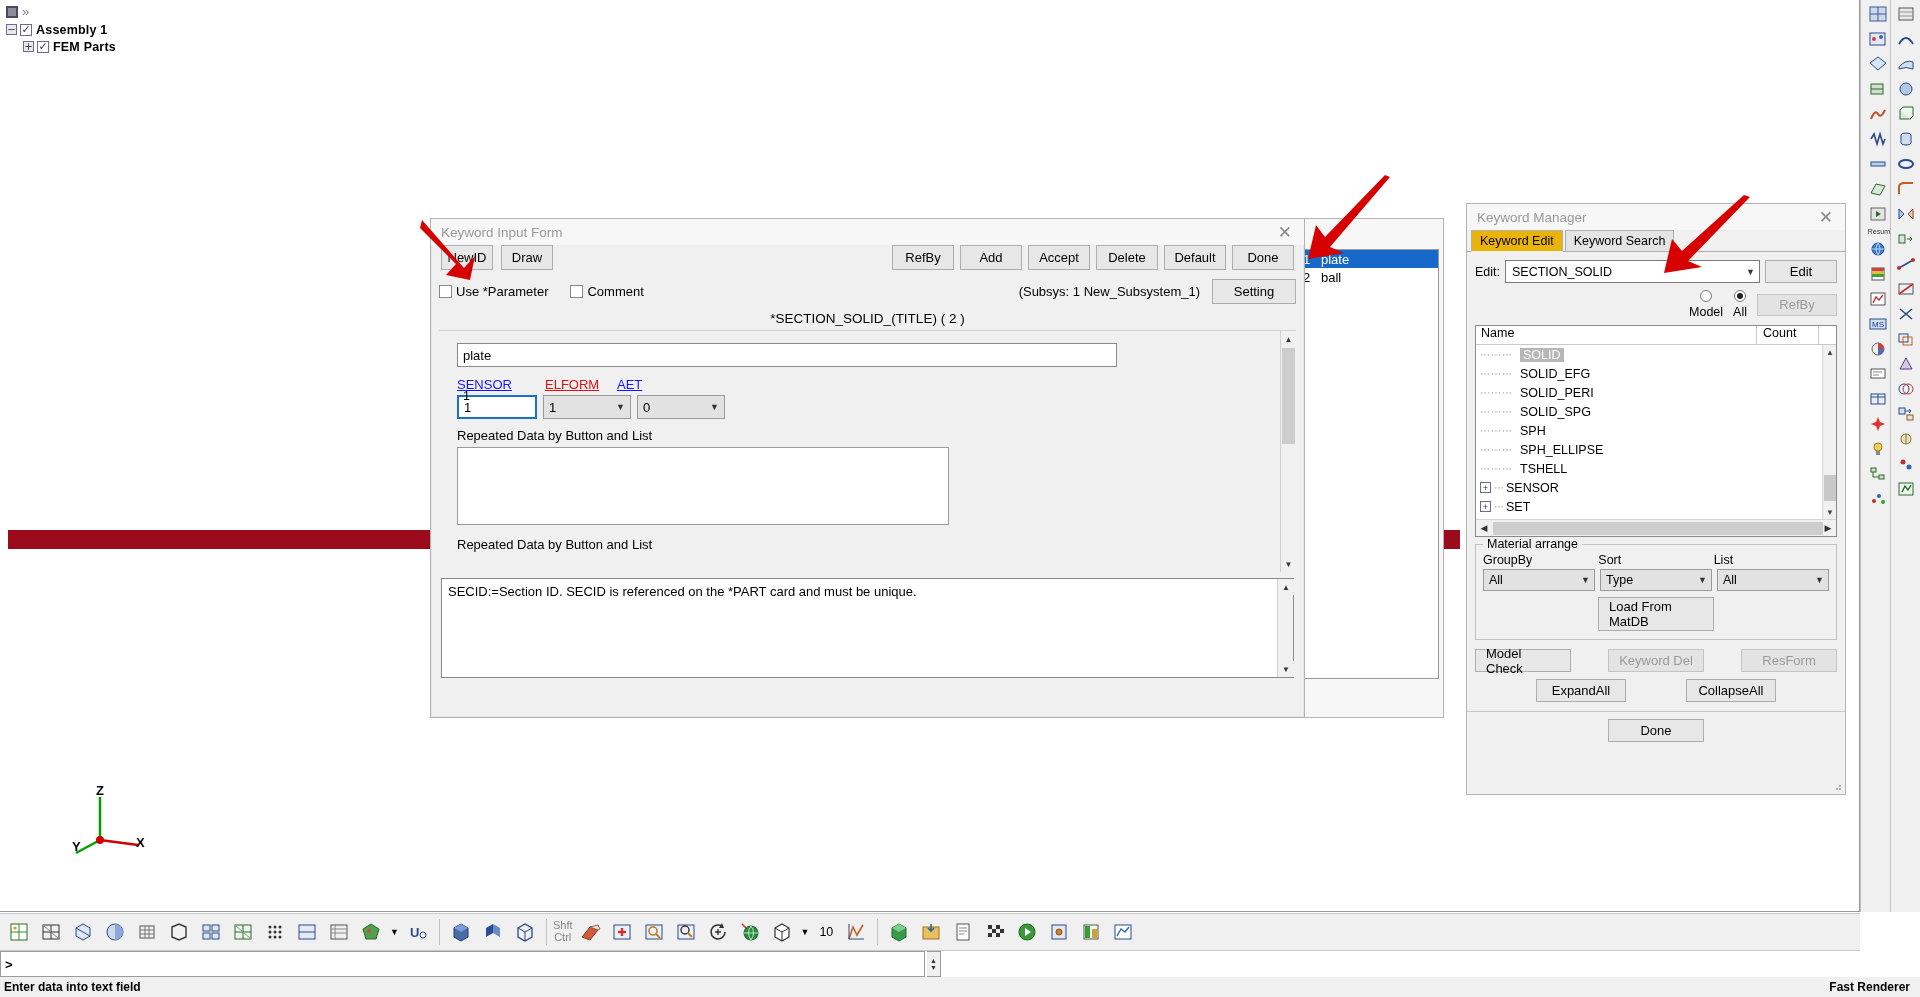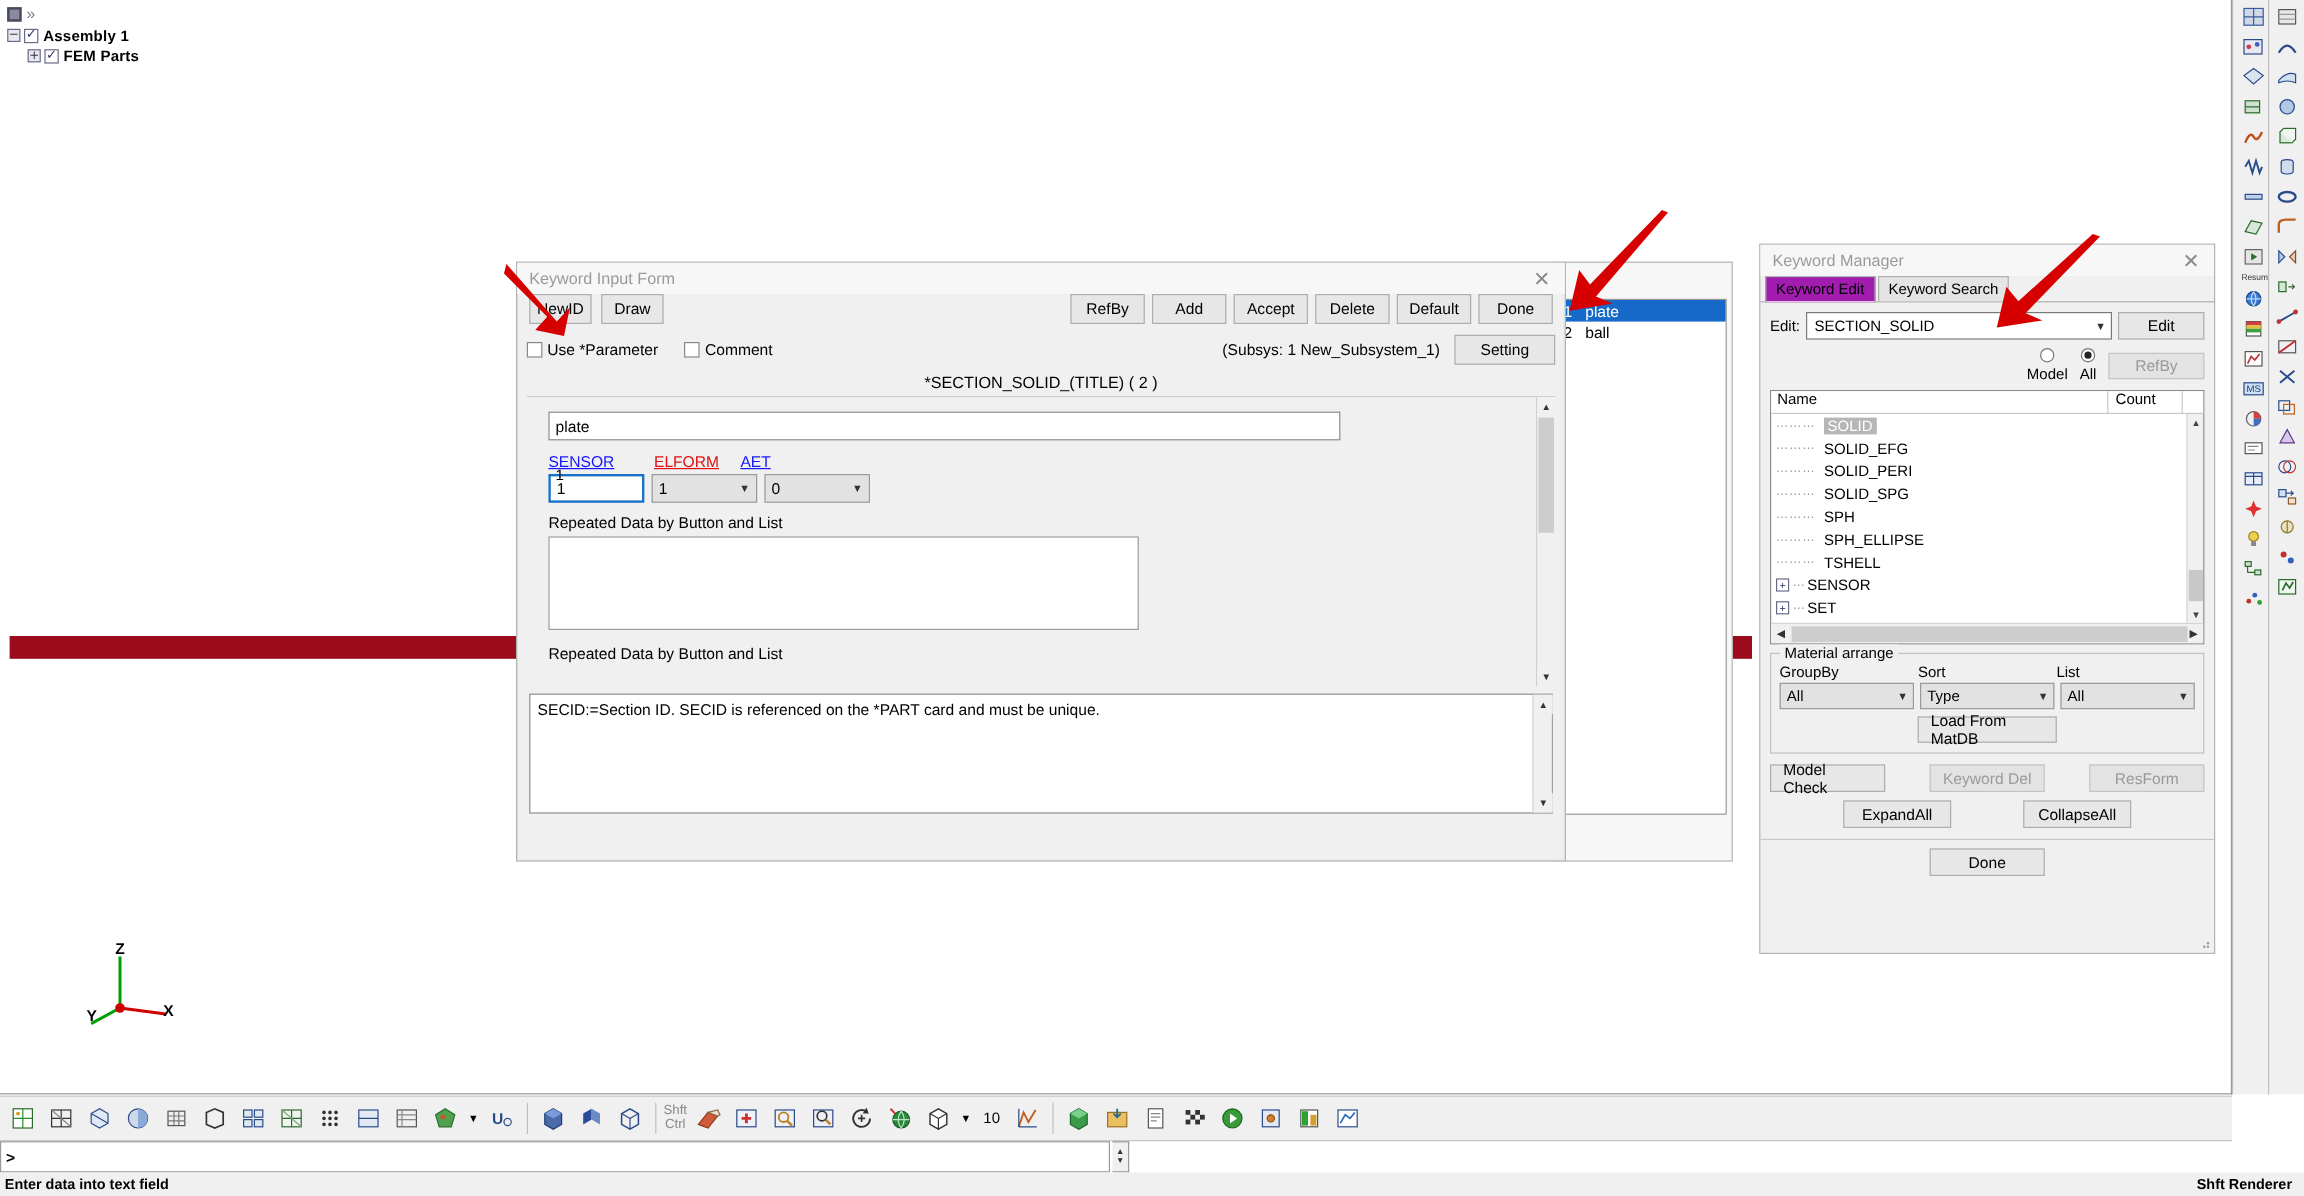--- a/index.html
+++ b/index.html
@@ -185,21 +185,21 @@
   .idnum { width: 18px; }
 
   
   #kmgr { left: 1466px; top: 203px; width: 380px; height: 592px; border: 1px solid #b4b4b4; }
   .km-body { padding: 0 8px 8px 8px; }
   .tabs { display: flex; align-items: flex-end; height: 22px; border-bottom: 1px solid #b0b0b0; margin: 0 -8px; padding: 0 4px; }
   .tab {
     font-size: 12.5px; padding: 3px 8px; border: 1px solid #b0b0b0; border-bottom: none;
     background: #e4e4e4; color: #000; margin-right: 2px;
   }
-  .tab.active { background: #a21caf; border-bottom: 1px solid #f0f0f0; margin-bottom: -1px; }
+  .tab.active { background: #eab308; border-bottom: 1px solid #f0f0f0; margin-bottom: -1px; }
   .km-editrow { display: flex; align-items: center; gap: 5px; margin-top: 8px; }
   .km-editlabel { font-size: 12.5px; }
   .km-combo {
     flex: 1; height: 23px; background: #fff; border: 1px solid #7a7a7a;
     display: flex; align-items: center; justify-content: space-between; padding: 0 4px 0 6px; font-size: 12.5px;
   }
   .km-editbtn { width: 72px; height: 23px; }
   .km-radiorow { display: flex; align-items: center; justify-content: flex-end; gap: 10px; margin-top: 7px; }
   .radio { display: inline-flex; align-items: center; gap: 3px; font-size: 12.5px; flex-direction: column; }
   .radio-dot { width: 12px; height: 12px; border: 1px solid #777; border-radius: 50%; background: #fff;
@@ -230,21 +230,21 @@
   .groupbox { margin-top: 7px; border: 1px solid #c0c0c0; padding: 6px 7px 8px 7px; position: relative; }
   .gb-legend { position: absolute; top: -8px; left: 7px; background: #f0f0f0; padding: 0 4px; font-size: 12.5px; }
   .ma-labels { display: flex; font-size: 12.5px; margin-top: 2px; }
   .ma-labels > span { width: 121px; }
   .ma-selects { display: flex; gap: 5px; margin-top: 2px; }
   .ma-sel {
     width: 116px; height: 22px; background: #e2e2e2; border: 1px solid #9a9a9a;
     display: flex; align-items: center; justify-content: space-between; padding: 0 4px 0 5px; font-size: 12.5px;
   }
   .ma-load { display: flex; justify-content: center; margin-top: 6px; }
-  .ma-load .btn { width: 116px; height: 22px; }
+  .ma-load .btn { width: 116px; height: 34px; }
 
   .km-btnrow { display: flex; justify-content: space-between; margin-top: 9px; }
   .km-btnrow .btn { width: 96px; height: 23px; }
   .km-btnrow2 { display: flex; justify-content: center; gap: 60px; margin-top: 7px; }
   .km-btnrow2 .btn { width: 90px; height: 23px; }
   .km-footer { border-top: 1px solid #c8c8c8; margin: 9px -8px 0 -8px; padding: 7px 0 0 0; display: flex; justify-content: center; }
   .km-footer .btn { width: 96px; height: 23px; }
   .resize-grip { position: absolute; right: 3px; bottom: 3px; width: 10px; height: 10px; }
 
   
@@ -781,21 +781,21 @@
     </div>
     <div class="cmd-gap"></div>
     <div class="cmd-spin">
       <span>▲</span>
       <span>▼</span>
     </div>
   </div>
 
   <div class="statusbar">
     <span>Enter data into text field</span>
-    <span>Shft Renderer</span>
+    <span>Fast Renderer</span>
   </div>
 
   <div class="win" id="idlist">
     <div class="idlist-inner">
       <div class="idrow sel">
         <span class="idnum">1</span>
         <span>plate</span>
       </div>
       <div class="idrow">
         <span class="idnum">2</span>

